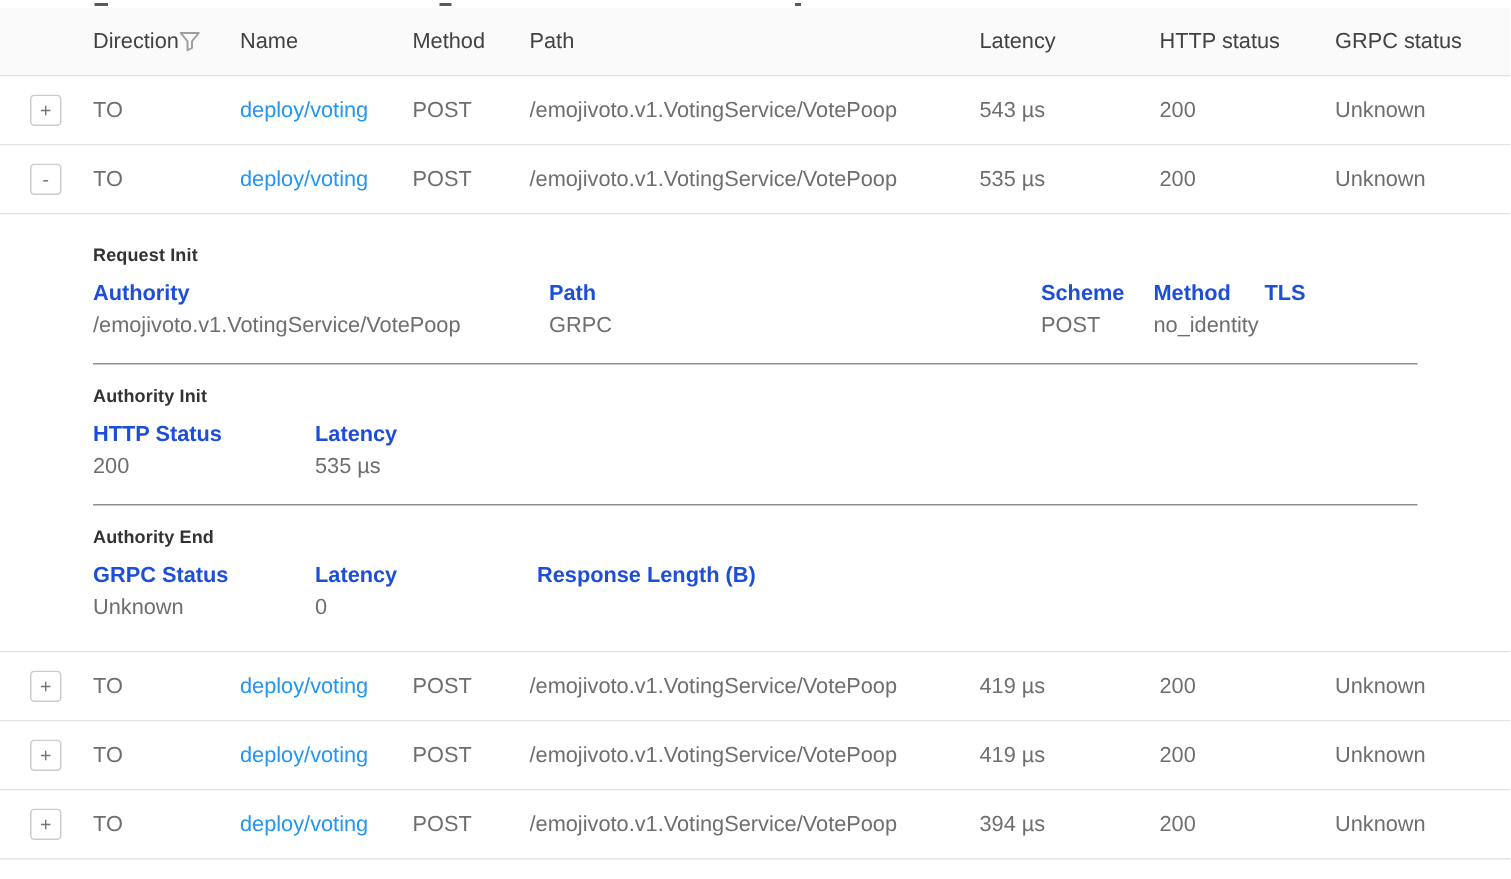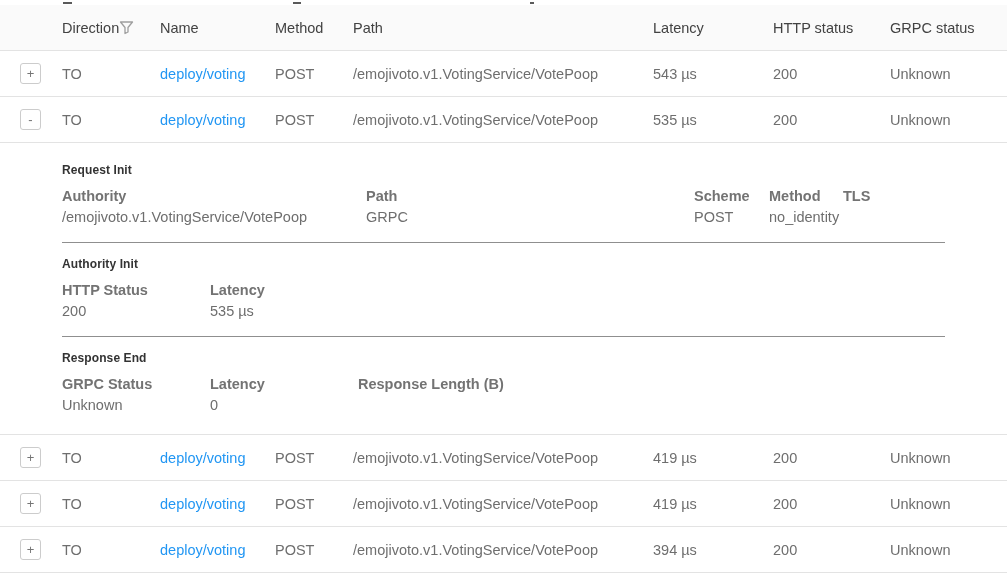--- a/index.html
+++ b/index.html
@@ -70,21 +70,21 @@
   }
   .detail h3 {
     font-size: 12px;
     font-weight: 700;
     color: #333333;
     margin: 14px 0 9px 0;
     letter-spacing: 0.1px;
   }
   .detail h3.first { margin-top: 8px; }
   .fields { display: grid; }
-  .fields .label { font-weight: 700; color: #737373; font-size: 14.5px; line-height: 21px; white-space: nowrap; }
+  .fields .label { font-weight: 700; color: #1d4ed8; font-size: 14.5px; line-height: 21px; white-space: nowrap; }
   .fields .value { color: var(--cell-text); font-size: 14.5px; line-height: 21px; white-space: nowrap; }
   .grid-request  { grid-template-columns: 304px 328px 75px 74px auto; }
   .grid-resp-init { grid-template-columns: 148px auto; }
   .grid-resp-end  { grid-template-columns: 148px 148px auto; }
   .sect-divider {
     border: none;
     border-top: 1px solid var(--section-divider);
     margin: 14px 0 3px 0;
     height: 0;
   }
@@ -155,21 +155,21 @@
 
   <h3>Authority Init</h3>
   <div class="fields grid-resp-init">
     <div class="label">HTTP Status</div>
     <div class="label">Latency</div>
     <div class="value">200</div>
     <div class="value">535 µs</div>
   </div>
   <hr class="sect-divider">
 
-  <h3>Response End</h3>
+  <h3>Authority End</h3>
   <div class="fields grid-resp-end">
     <div class="label">GRPC Status</div>
     <div class="label">Latency</div>
     <div class="label">Response Length (B)</div>
     <div class="value">Unknown</div>
     <div class="value">0</div>
   </div>
 </div>
 
 <div class="grid-row">

